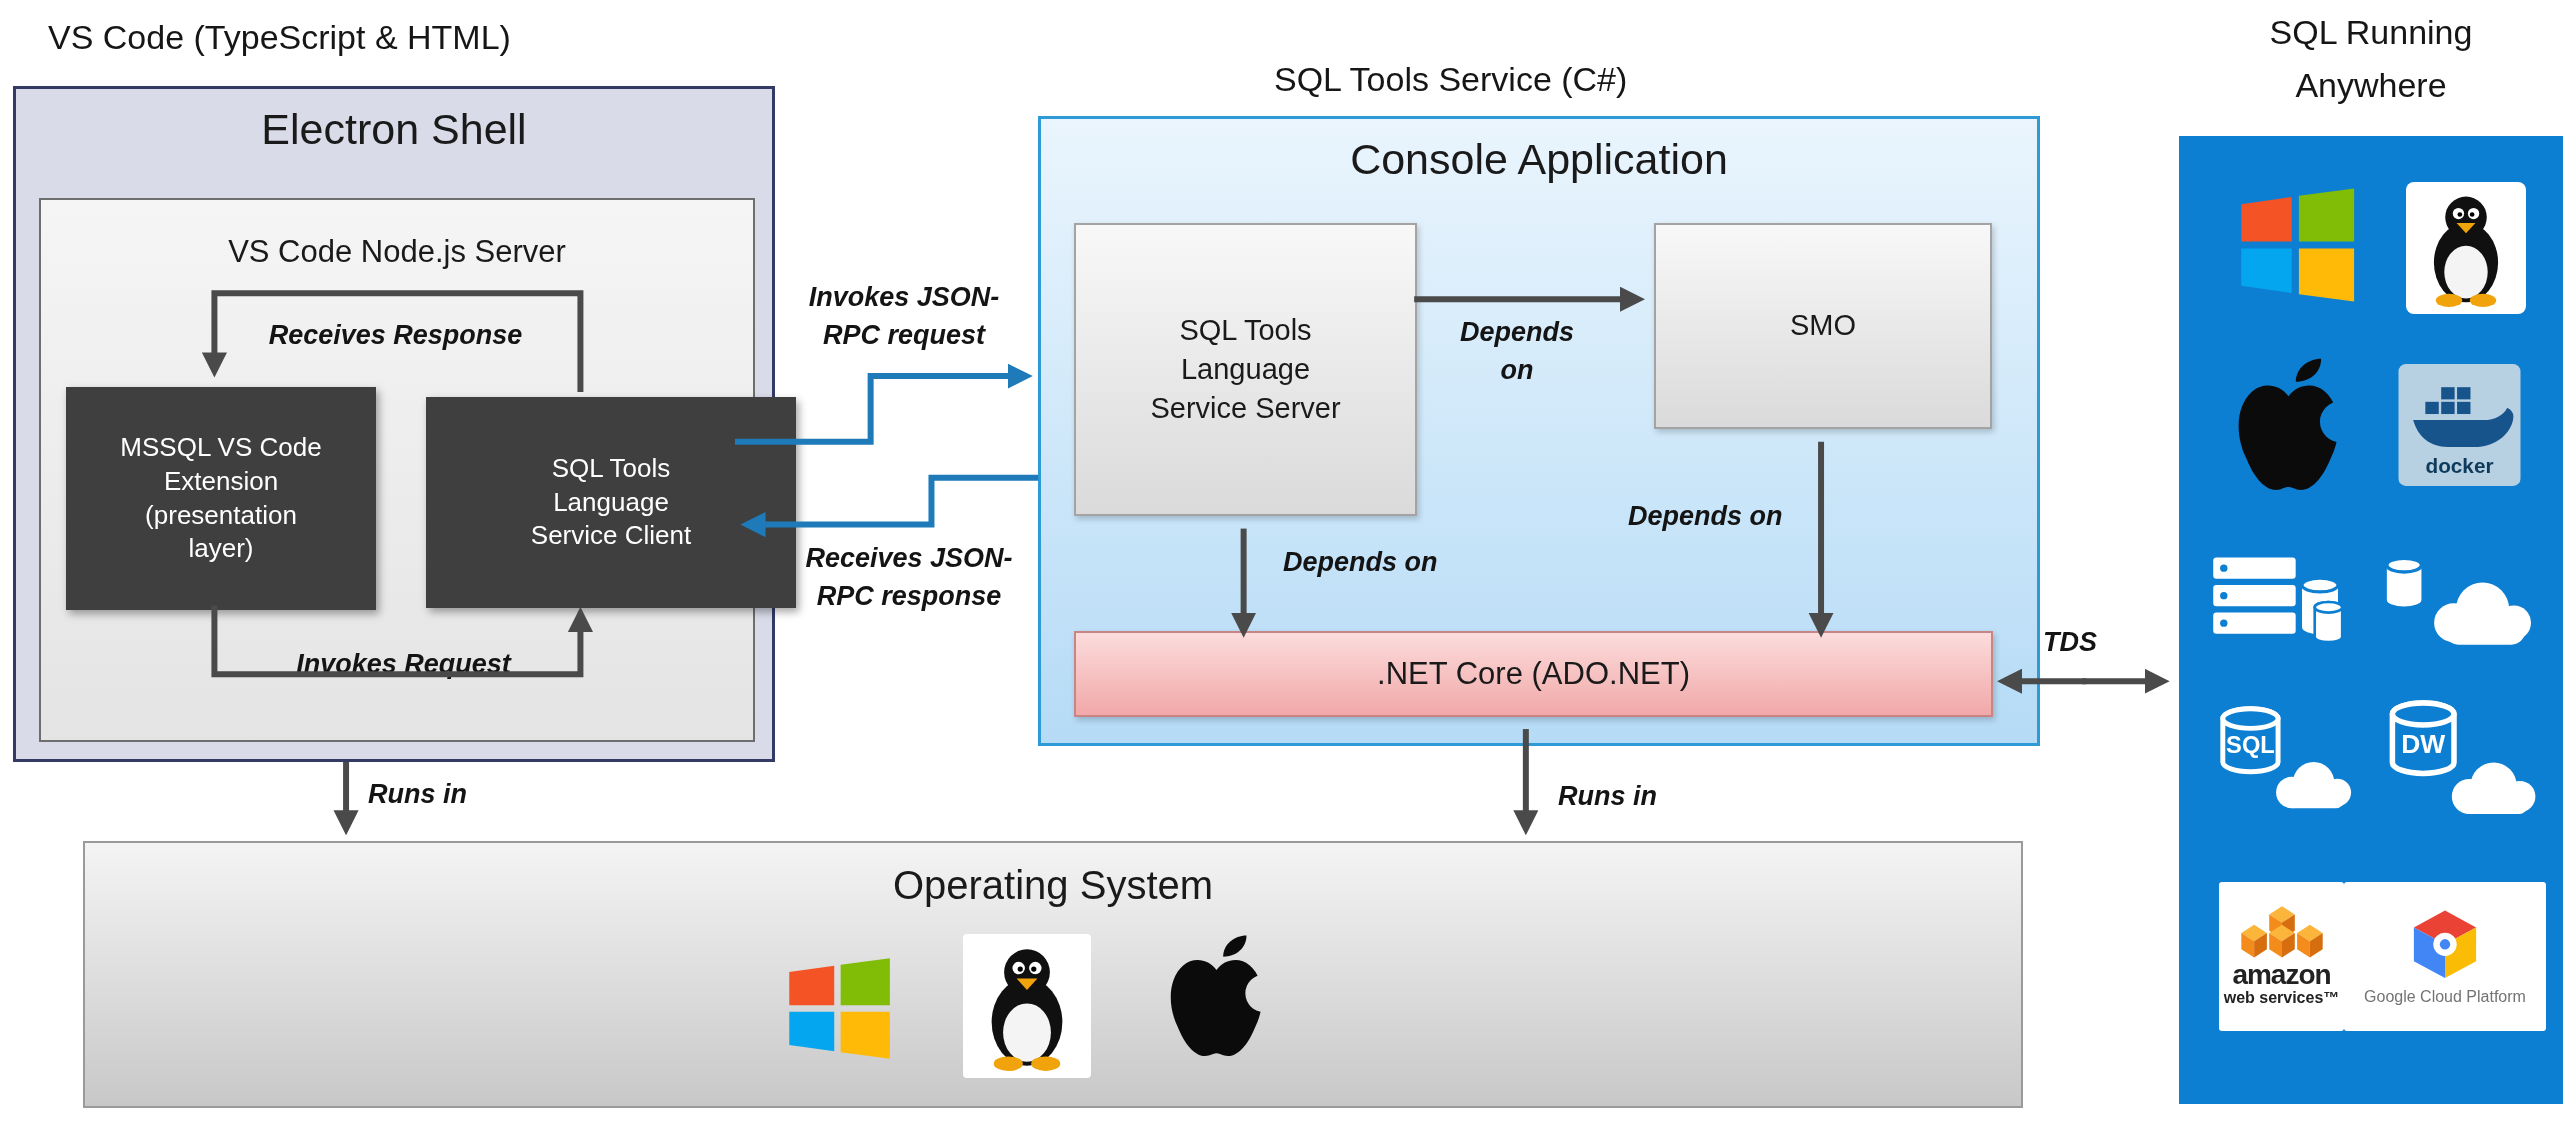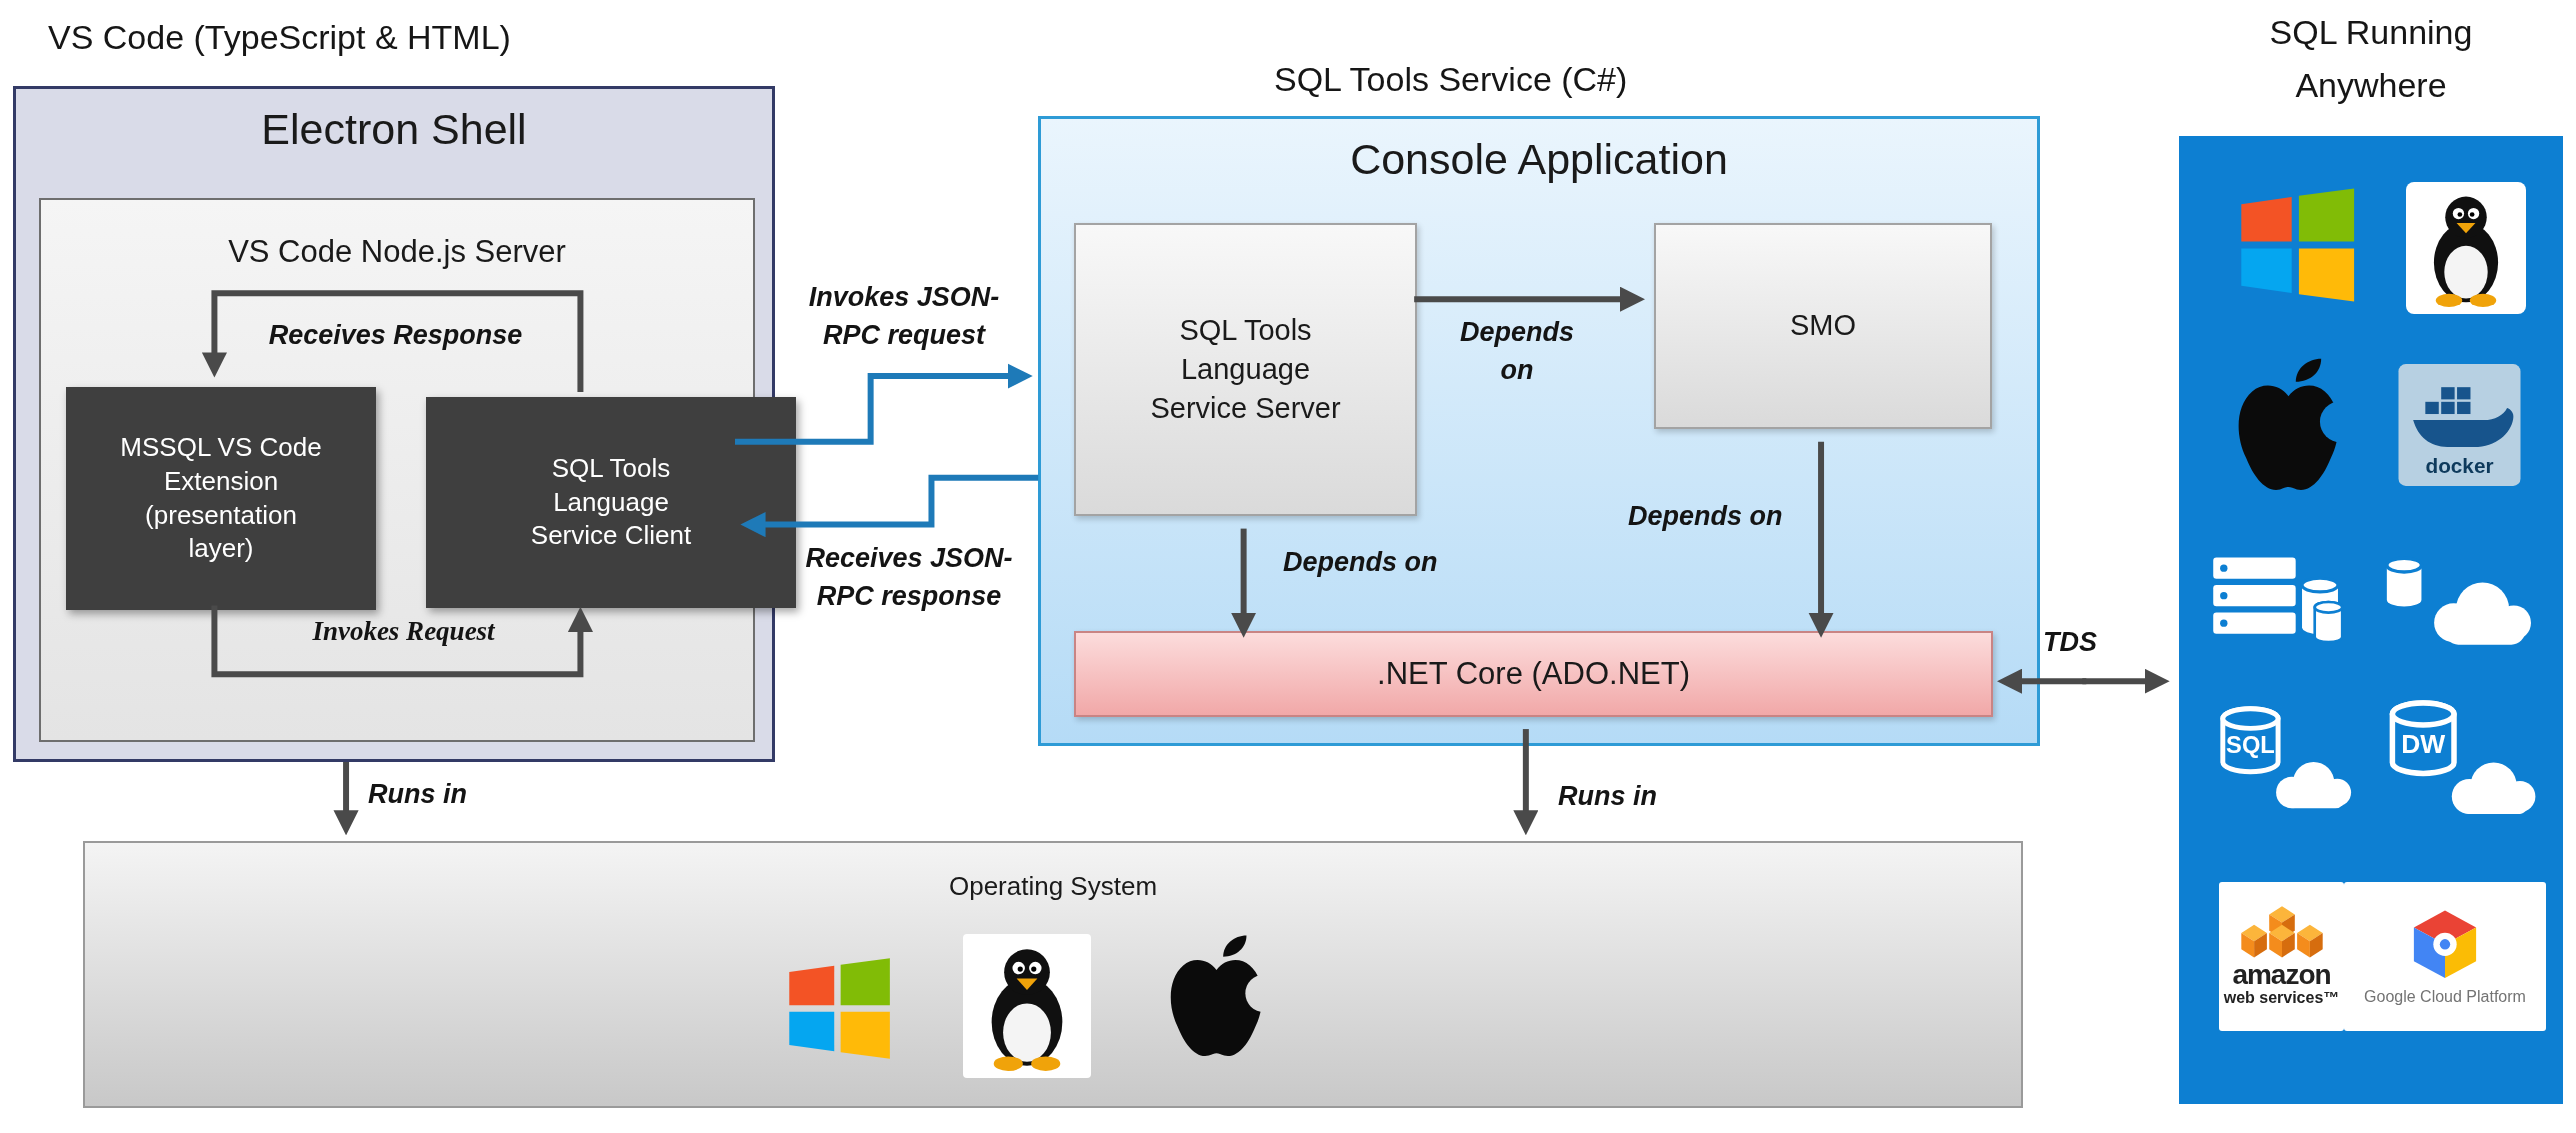--- a/index.html
+++ b/index.html
@@ -43,29 +43,29 @@
                 background: linear-gradient(180deg,#fcdcdc,#f1a8a8); border: 2px solid #c98484;
                 display: flex; align-items: center; justify-content: center; font-size: 31px; color: #1a1a1a;
                 box-shadow: 2px 3px 6px rgba(0,0,0,0.2); }
 
   .panel { left: 2179px; top: 136px; width: 384px; height: 968px; background: #0d7fd2; }
   .panel .p-item { position: absolute; }
   .white-tile { background: #fff; border-radius: 8px; display: flex; align-items: center; justify-content: center; }
 
   .os-box { left: 83px; top: 841px; width: 1940px; height: 267px;
             background: linear-gradient(180deg,#f4f4f4,#c8c8c8); border: 2px solid #9a9a9a; }
-  .os-box > .box-title { padding-top: 28px; font-size: 26px; }
+  .os-box > .box-title { padding-top: 20px; font-size: 40px; }
   .os-box .os-icon { position: absolute; }
 
   .conn-label { position: absolute; font-style: italic; font-weight: bold; font-size: 27px;
                 color: #141414; text-align: center; line-height: 1.4; }
   .nowrap { white-space: nowrap; text-align: left; }
 
   .lbl-receives { left: 200px; top: 117px; width: 309px; }
-  .lbl-invokes  { left: 208px; top: 413px; width: 309px; font-family: Liberation Serif, serif; }
+  .lbl-invokes  { left: 208px; top: 446px; width: 309px; }
   .lbl-dep1 { left: 411px; top: 195px; width: 130px; }
   .lbl-dep2 { left: 242px; top: 425px; }
   .lbl-dep3 { left: 587px; top: 379px; }
   .lbl-json-req { left: 792px; top: 279px; width: 224px; }
   .lbl-json-res { left: 797px; top: 540px; width: 224px; }
   .lbl-tds { left: 2010px; top: 624px; width: 120px; }
   .lbl-runs-left { left: 368px; top: 776px; }
   .lbl-runs-mid { left: 1558px; top: 778px; }
 
   .arrows { position: absolute; left: 0; top: 0; pointer-events: none; }

